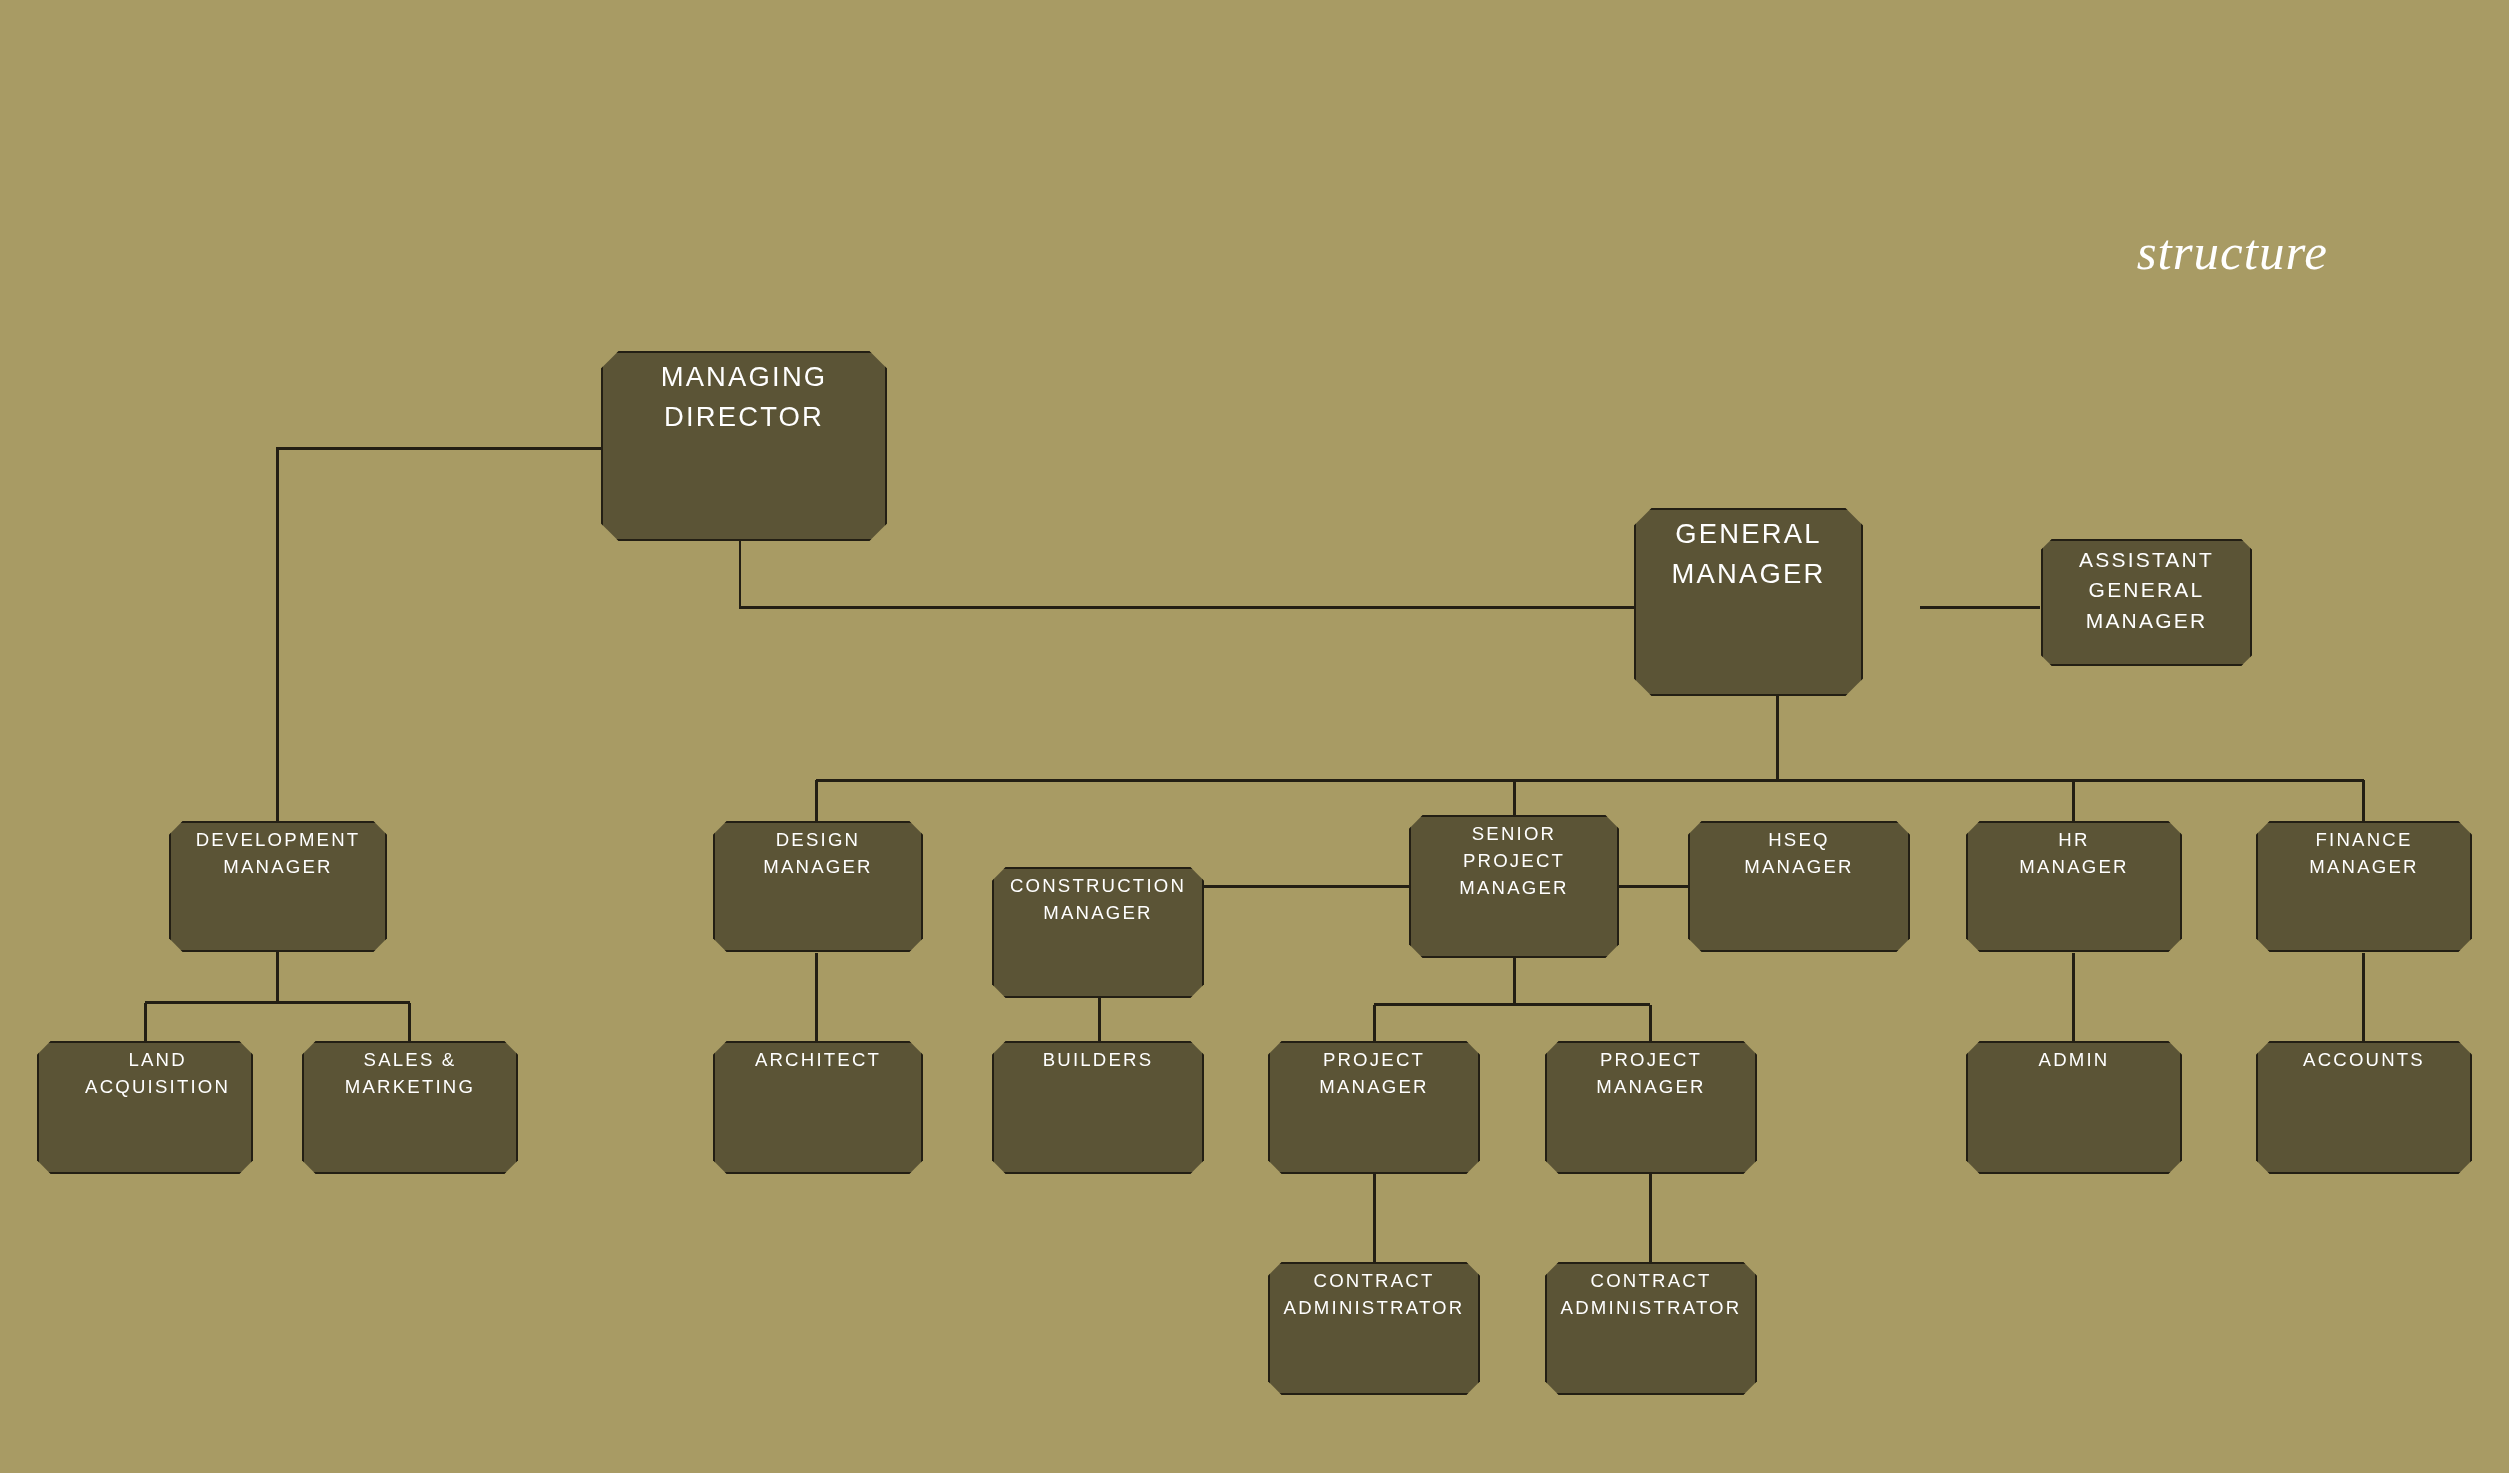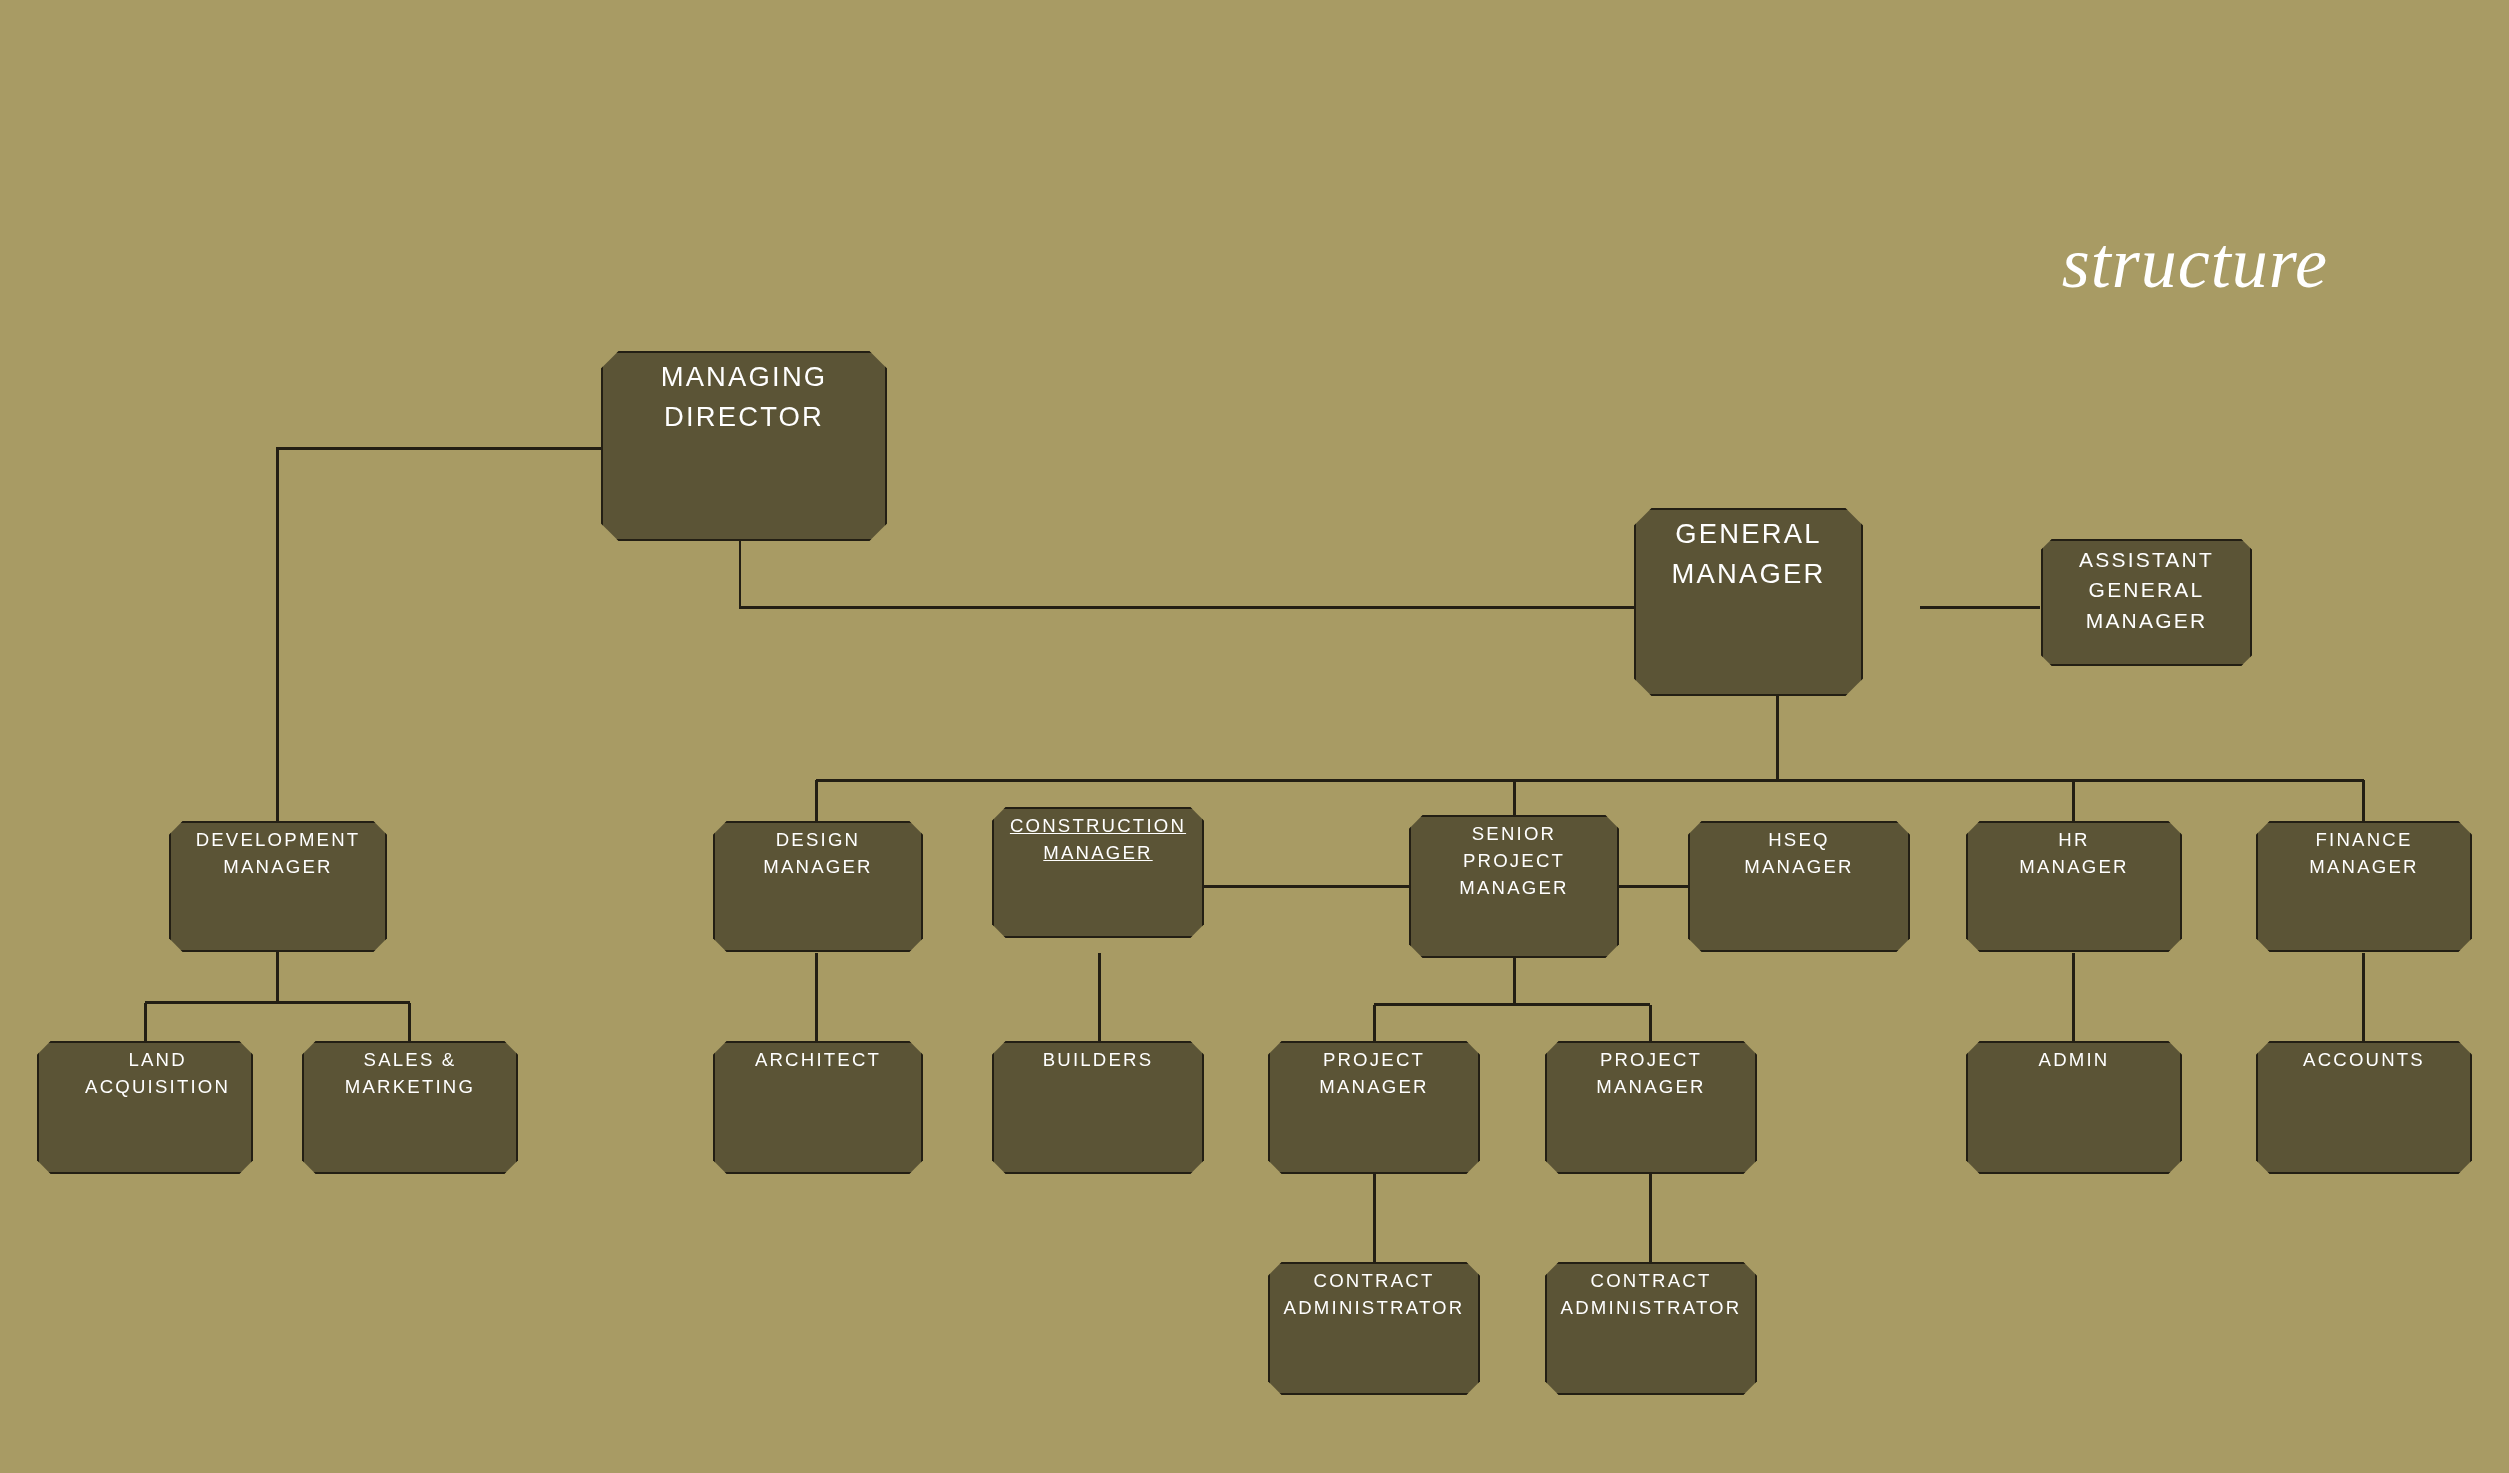--- a/index.html
+++ b/index.html
@@ -29,21 +29,21 @@
     font-weight: 400;
     white-space: nowrap;
   }
   #subtitle {
     position: absolute;
     right: 181px;
     top: 227px;
     color: #FFFFFF;
     font-family: "Liberation Serif", serif;
     font-style: italic;
-    font-size: 72px;
+    font-size: 51px;
     line-height: 1;
     letter-spacing: 1px;
     text-align: center;
   }
   svg#wires {
     position: absolute;
     left: 0; top: 0;
     width: 2509px;
     height: 1473px;
     pointer-events: none;
@@ -136,21 +136,21 @@
   </div>
 
   <div class="node bev-md t-md" style="left:169px; top:821px; width:218px; height:131px;">
     <span>DEVELOPMENT<br>MANAGER</span>
   </div>
 
   <div class="node bev-md t-md" style="left:713px; top:821px; width:210px; height:131px;">
     <span>DESIGN<br>MANAGER</span>
   </div>
 
-  <div class="node bev-md t-md" style="left:992px; top:807px; width:212px; height:131px;text-decoration:underline;">
+  <div class="node bev-md t-md" style="left:992px; top:867px; width:212px; height:131px;">
     <span>CONSTRUCTION<br>MANAGER</span>
   </div>
 
   <div class="node bev-md t-md" style="left:1409px; top:815px; width:210px; height:143px;">
     <span>SENIOR PROJECT<br>MANAGER</span>
   </div>
 
   <div class="node bev-md t-md" style="left:1688px; top:821px; width:222px; height:131px;">
     <span>HSEQ<br>MANAGER</span>
   </div>

